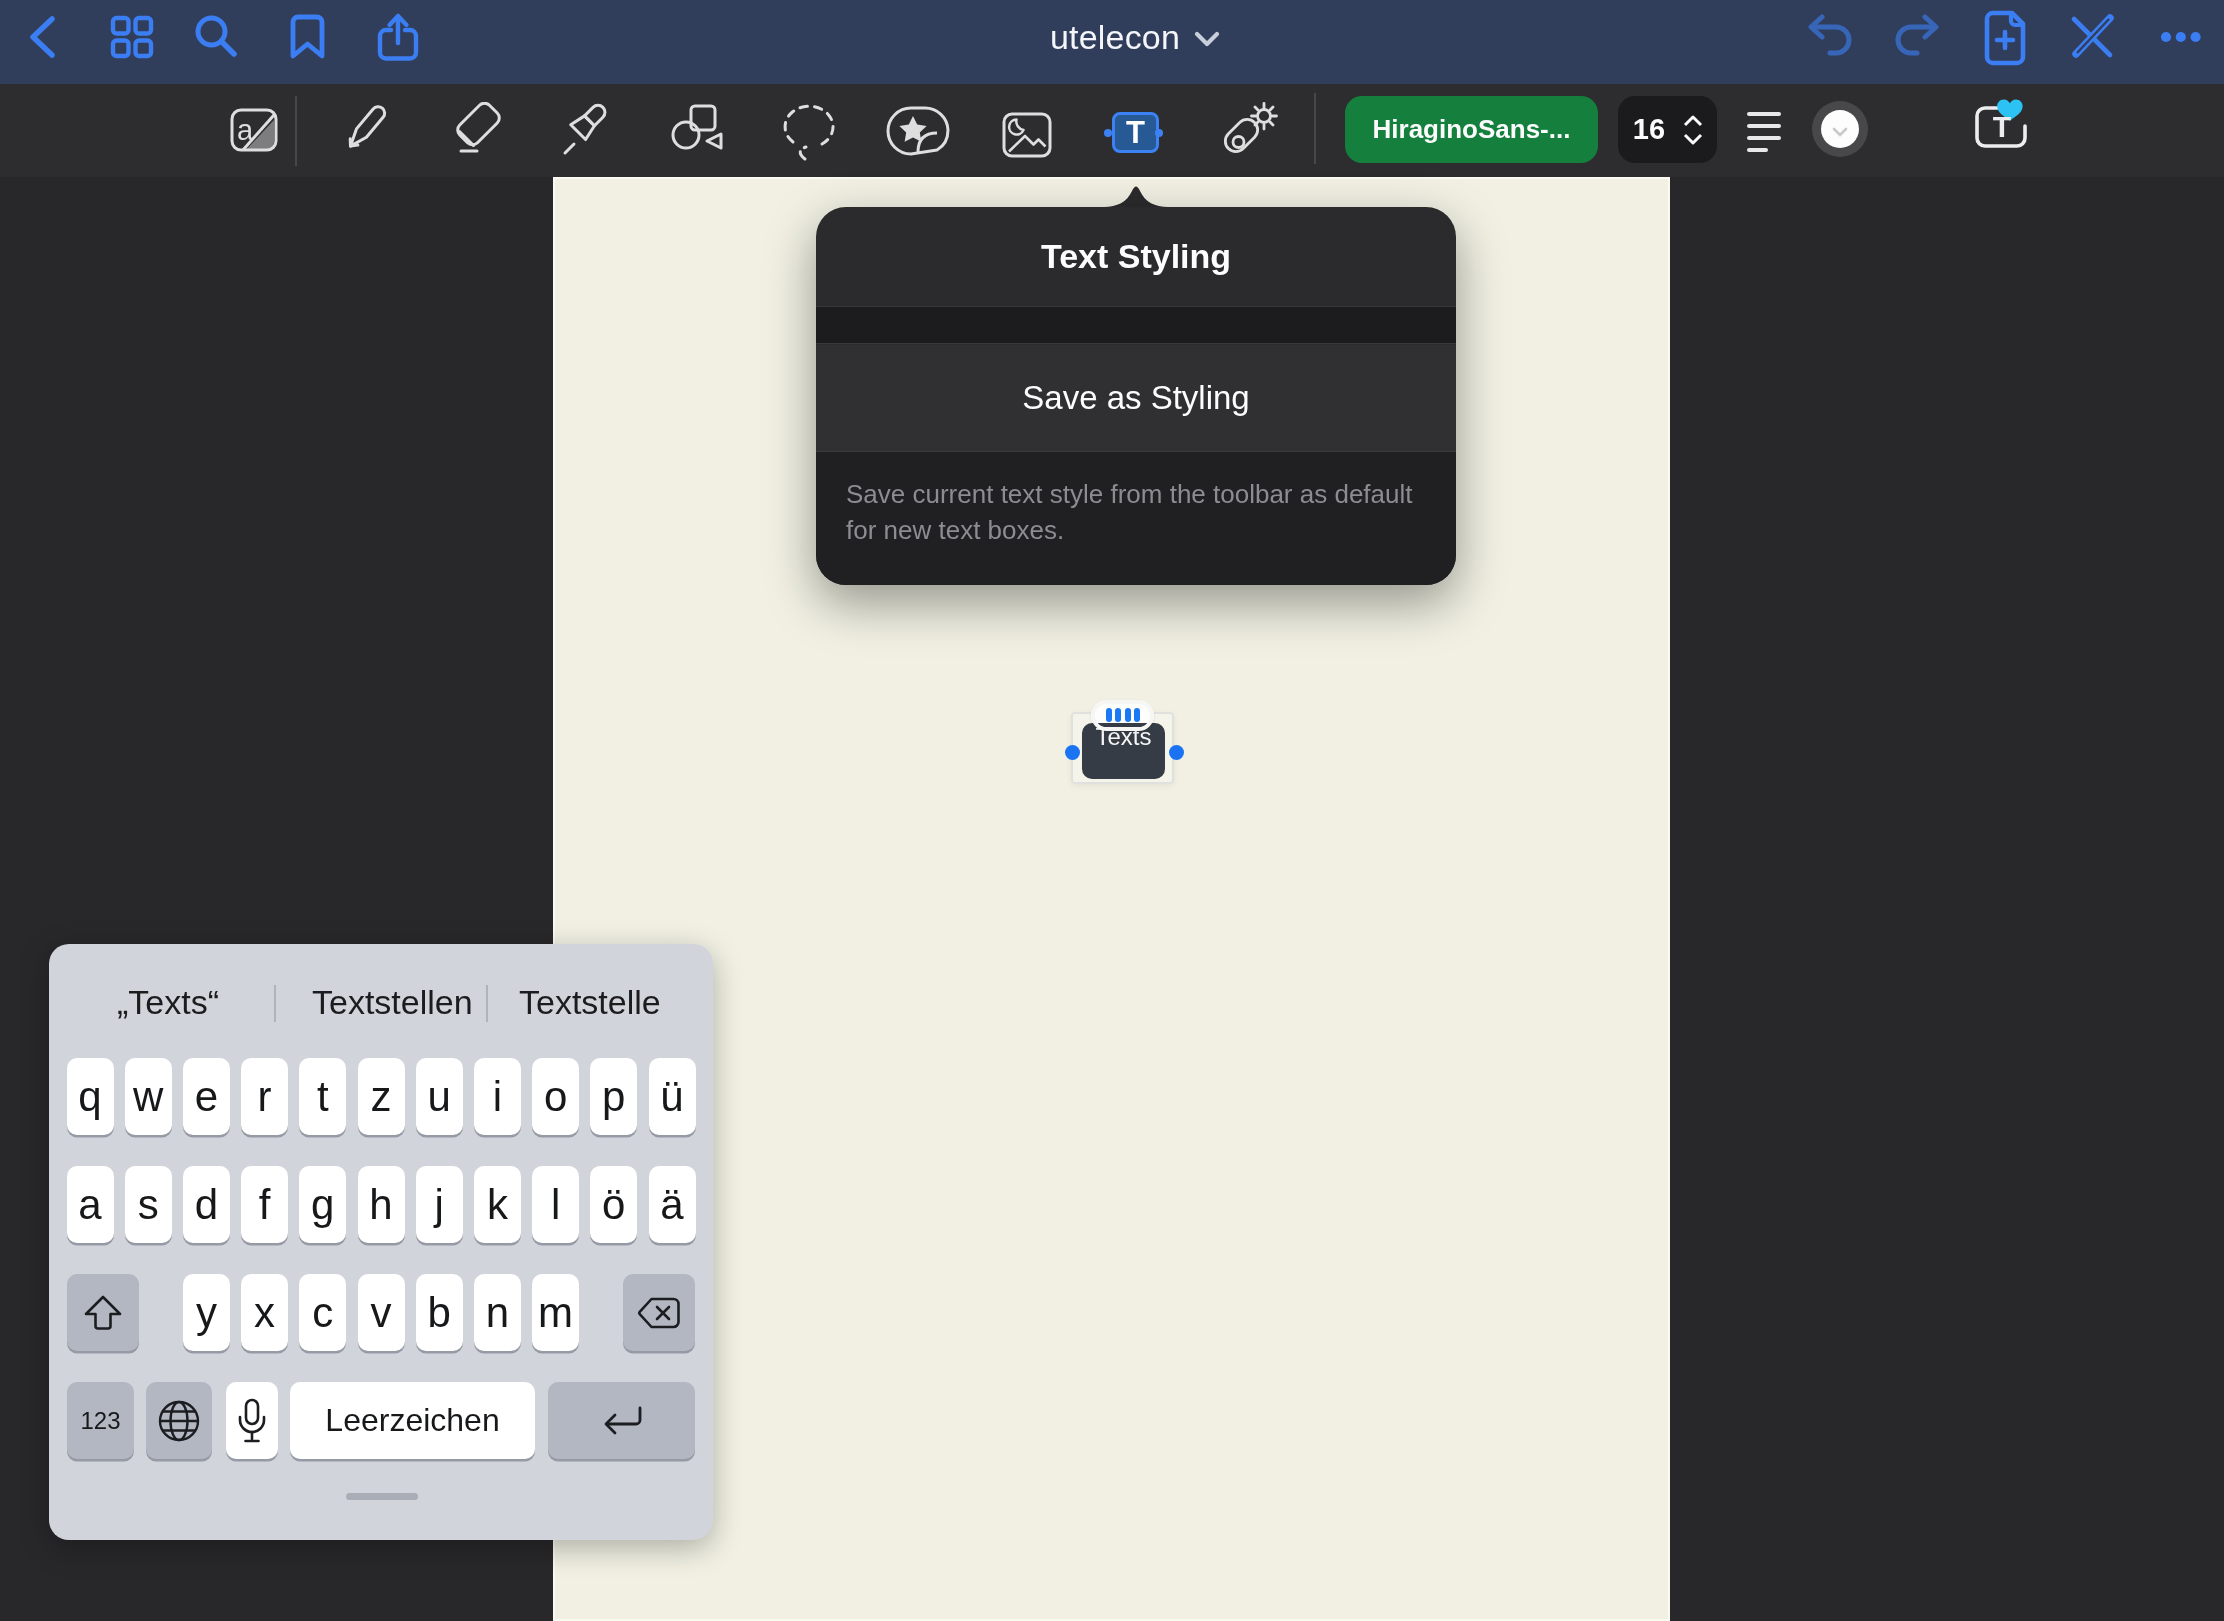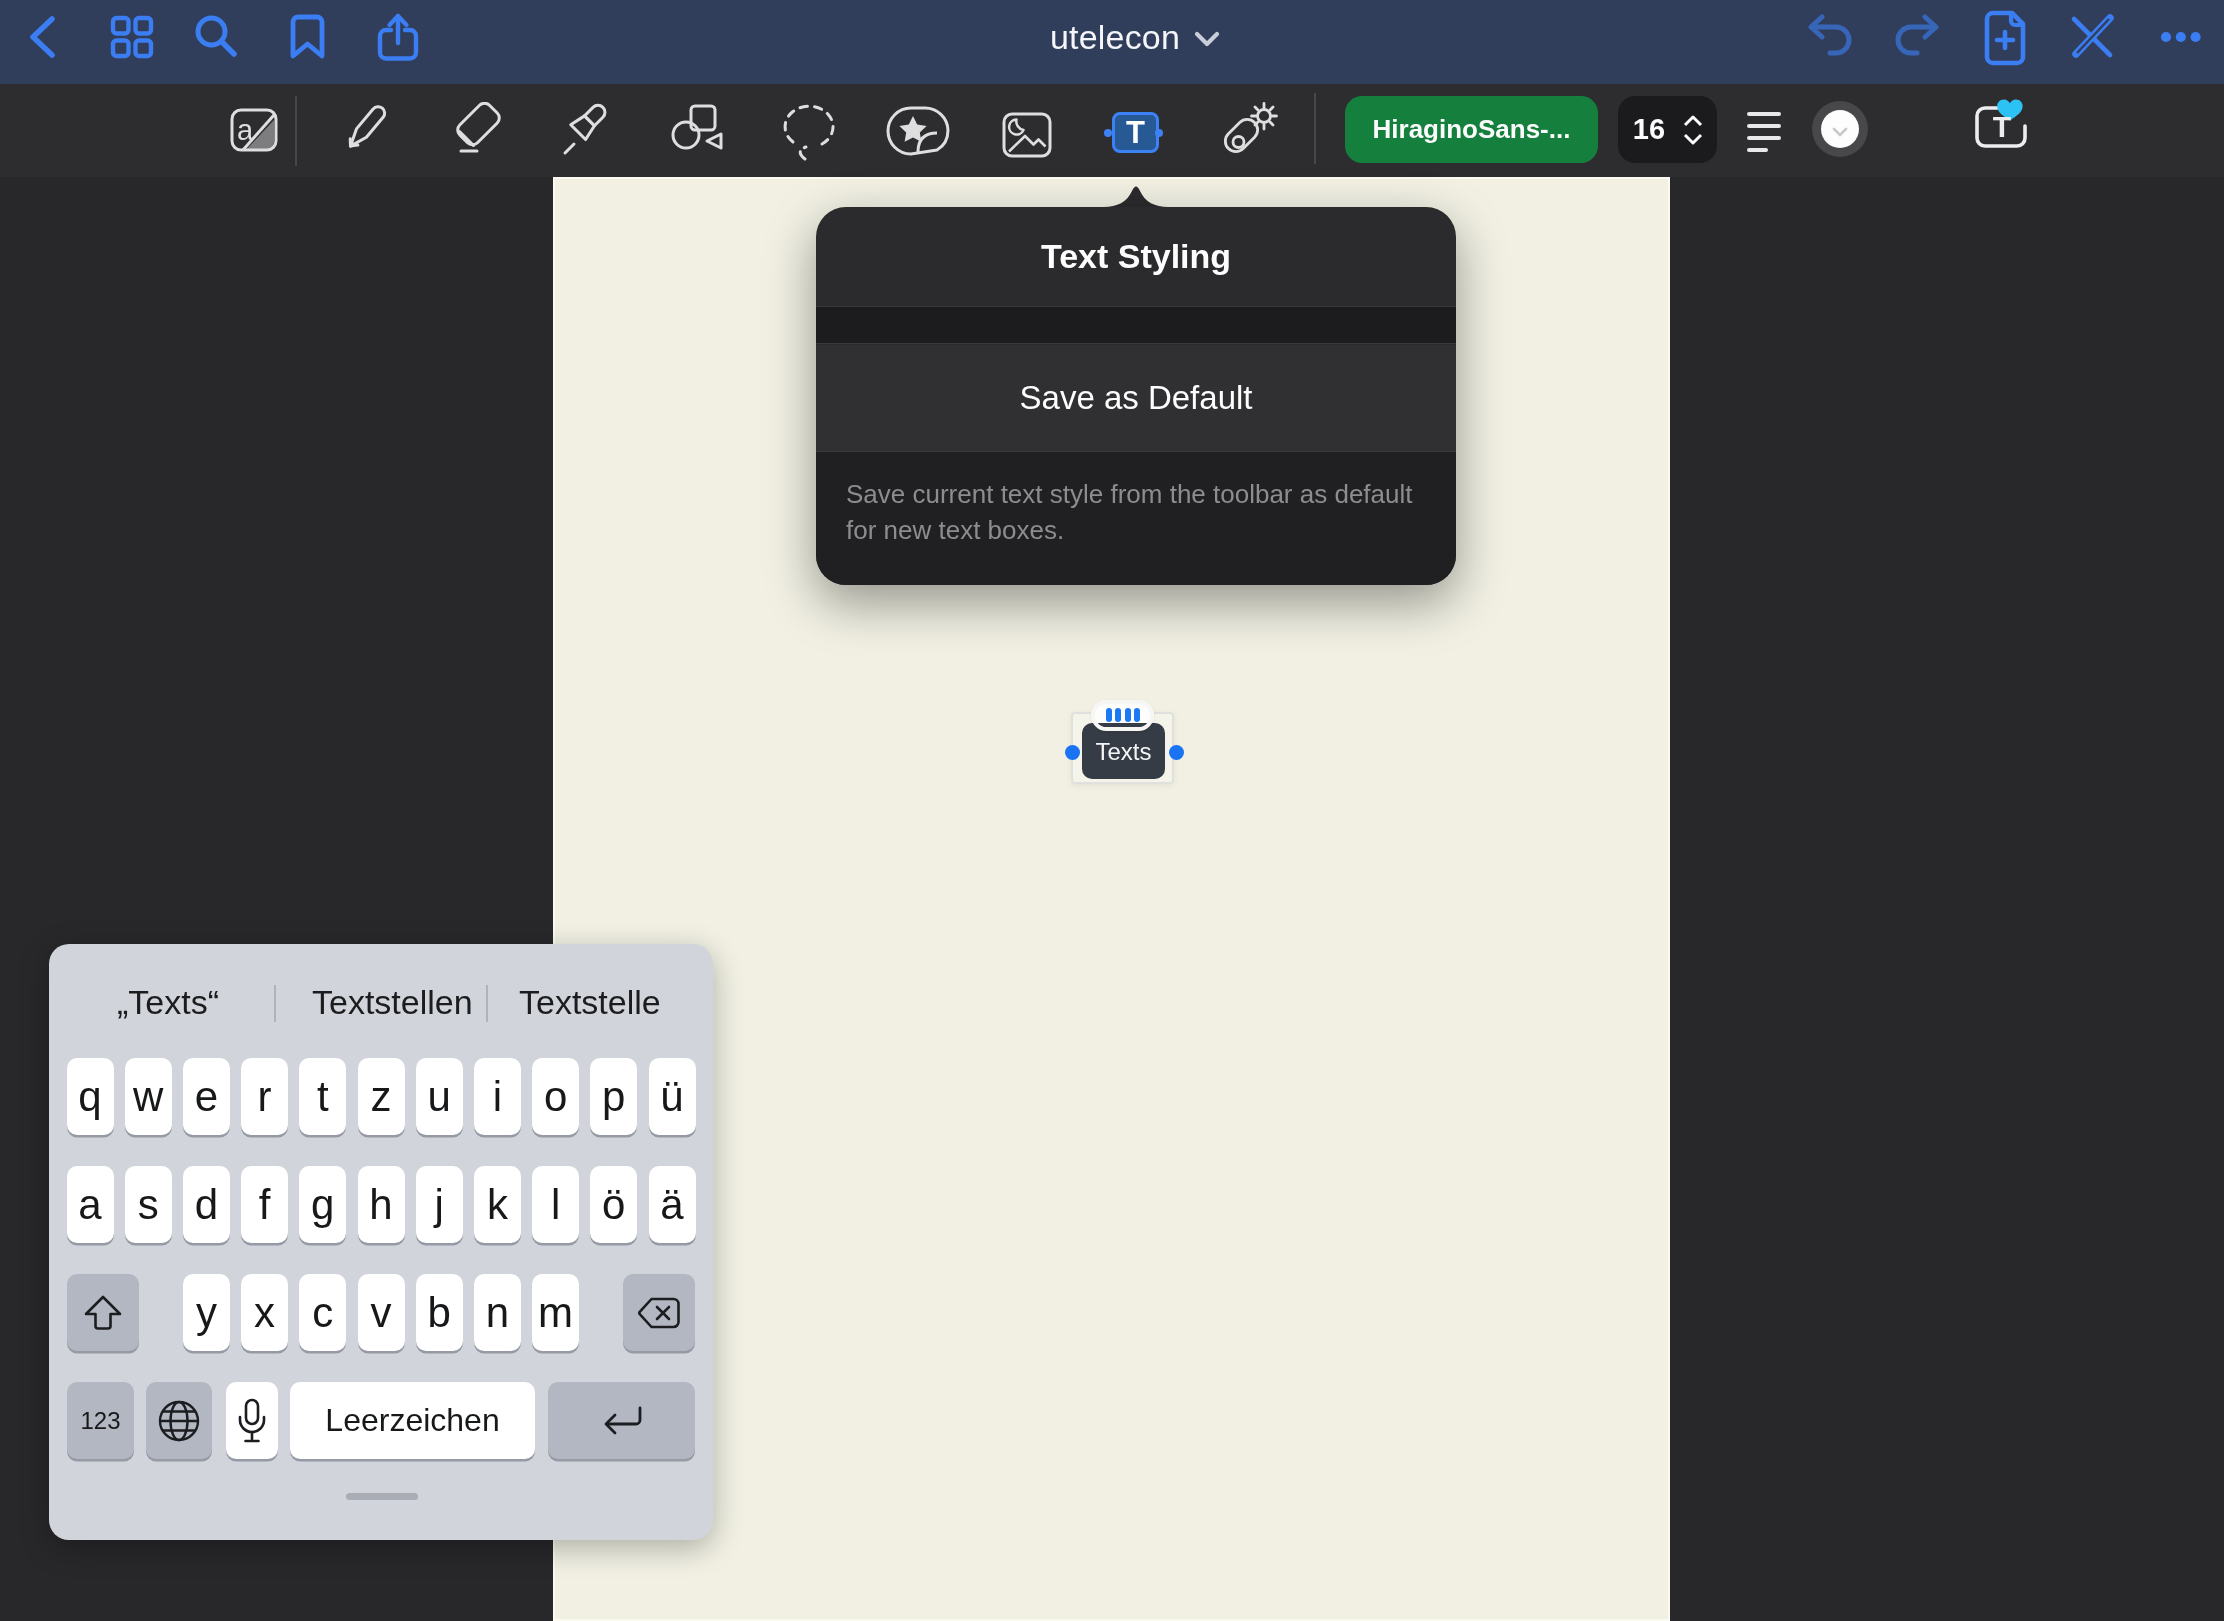--- a/index.html
+++ b/index.html
@@ -178,33 +178,33 @@
   </div>
   <div class="vsep" style="left:295px; top:96px; height:70px;"></div>
   <div class="vsep" style="left:1314px; top:93px; height:71px;"></div>
 
   <svg class="abs" style="left:1104px; top:179px;" width="64" height="28" viewBox="0 0 64 28">
     <path d="M0 28 C13 28 23 23 28 12 Q32 3 36 12 C41 23 51 28 64 28 Z" fill="#2b2b2d"></path>
   </svg>
   <div class="abs" style="left:816px; top:207px; width:640px; height:378px; border-radius:30px; background:#2b2b2d; box-shadow:0 18px 50px rgba(0,0,0,0.38); overflow:hidden;">
     <div class="abs" style="left:0; top:0; width:640px; height:99px; display:flex; align-items:center; justify-content:center; color:#fdfdfe; font-size:34px; font-weight:700;">Text Styling</div>
     <div class="abs" style="left:0; top:99px; width:640px; height:38px; background:#1c1c1e; border-top:1px solid #39393b; border-bottom:1px solid #39393b;"></div>
-    <div class="abs" style="left:0; top:138px; width:640px; height:106px; background:#303032; display:flex; align-items:center; justify-content:center; color:#fdfdfe; font-size:33px; font-weight:400;">Save as Default</div>
+    <div class="abs" style="left:0; top:138px; width:640px; height:106px; background:#303032; display:flex; align-items:center; justify-content:center; color:#fdfdfe; font-size:33px; font-weight:400;">Save as Styling</div>
     <div class="abs" style="left:0; top:244px; width:640px; height:134px; background:#202022; border-top:1px solid #3a3a3c;">
       <div class="abs" style="left:30px; top:24px; width:600px; color:#8c8c91; font-size:26px; line-height:36px; font-weight:400;">Save current text style from the toolbar as default for new text boxes.</div>
     </div>
   </div>
 
   <div class="abs" style="left:1071px; top:712px; width:103px; height:72px; background:rgba(255,255,255,0.28); border:2.5px solid #e0e0de; border-radius:4px; box-shadow:0 2px 6px rgba(0,0,0,0.06);"></div>
   <div class="abs" style="left:1091px; top:700px; width:63px; height:31px; background:#fdfdfc; border-radius:16px;"></div>
   <div class="abs" style="left:1105.5px; top:707.5px; width:6px; height:14px; border-radius:3px; background:#1b79f5;"></div>
   <div class="abs" style="left:1115px; top:707.5px; width:6px; height:14px; border-radius:3px; background:#1b79f5;"></div>
   <div class="abs" style="left:1124.5px; top:707.5px; width:6px; height:14px; border-radius:3px; background:#1b79f5;"></div>
   <div class="abs" style="left:1134px; top:707.5px; width:6px; height:14px; border-radius:3px; background:#1b79f5;"></div>
-  <div class="abs" style="left:1082px; top:723px; width:83px; height:56px; background:#363c45; border-radius:10px; display:flex; align-items:flex-start; justify-content:center; color:#f5f5f6; font-size:24px; padding-top:15px;">Texts</div>
+  <div class="abs" style="left:1082px; top:723px; width:83px; height:56px; background:#363c45; border-radius:10px; display:flex; align-items:flex-start; justify-content:center; color:#f5f5f6; font-size:24px; padding-top:0;">Texts</div>
   <div class="abs" style="left:1091px; top:700px; width:63px; height:31px; border:4px solid #f6f6f4; border-radius:16px; background:transparent; box-shadow:0 1px 3px rgba(0,0,0,0.10);"></div>
   <div class="abs" style="left:1064.5px; top:744.5px; width:15px; height:15px; border-radius:50%; background:#1a73f2;"></div>
   <div class="abs" style="left:1168.5px; top:744.5px; width:15px; height:15px; border-radius:50%; background:#1a73f2;"></div>
 
   <div id="kbd" class="abs" style="left:49px; top:944px; width:664px; height:596px; background:#d1d4da; border-radius:20px; box-shadow:0 8px 30px rgba(0,0,0,0.28);">
     <div class="sug" style="left:49px; width:140px;">„Texts“</div>
     <div class="sug" style="left:263px; width:140px;">Textstellen</div>
     <div class="sug" style="left:470px; width:140px;">Textstelle</div>
     <div class="abs" style="left:225px; top:41px; width:1.5px; height:37px; background:#b0b3ba;"></div>
     <div class="abs" style="left:437px; top:41px; width:1.5px; height:37px; background:#b0b3ba;"></div>

